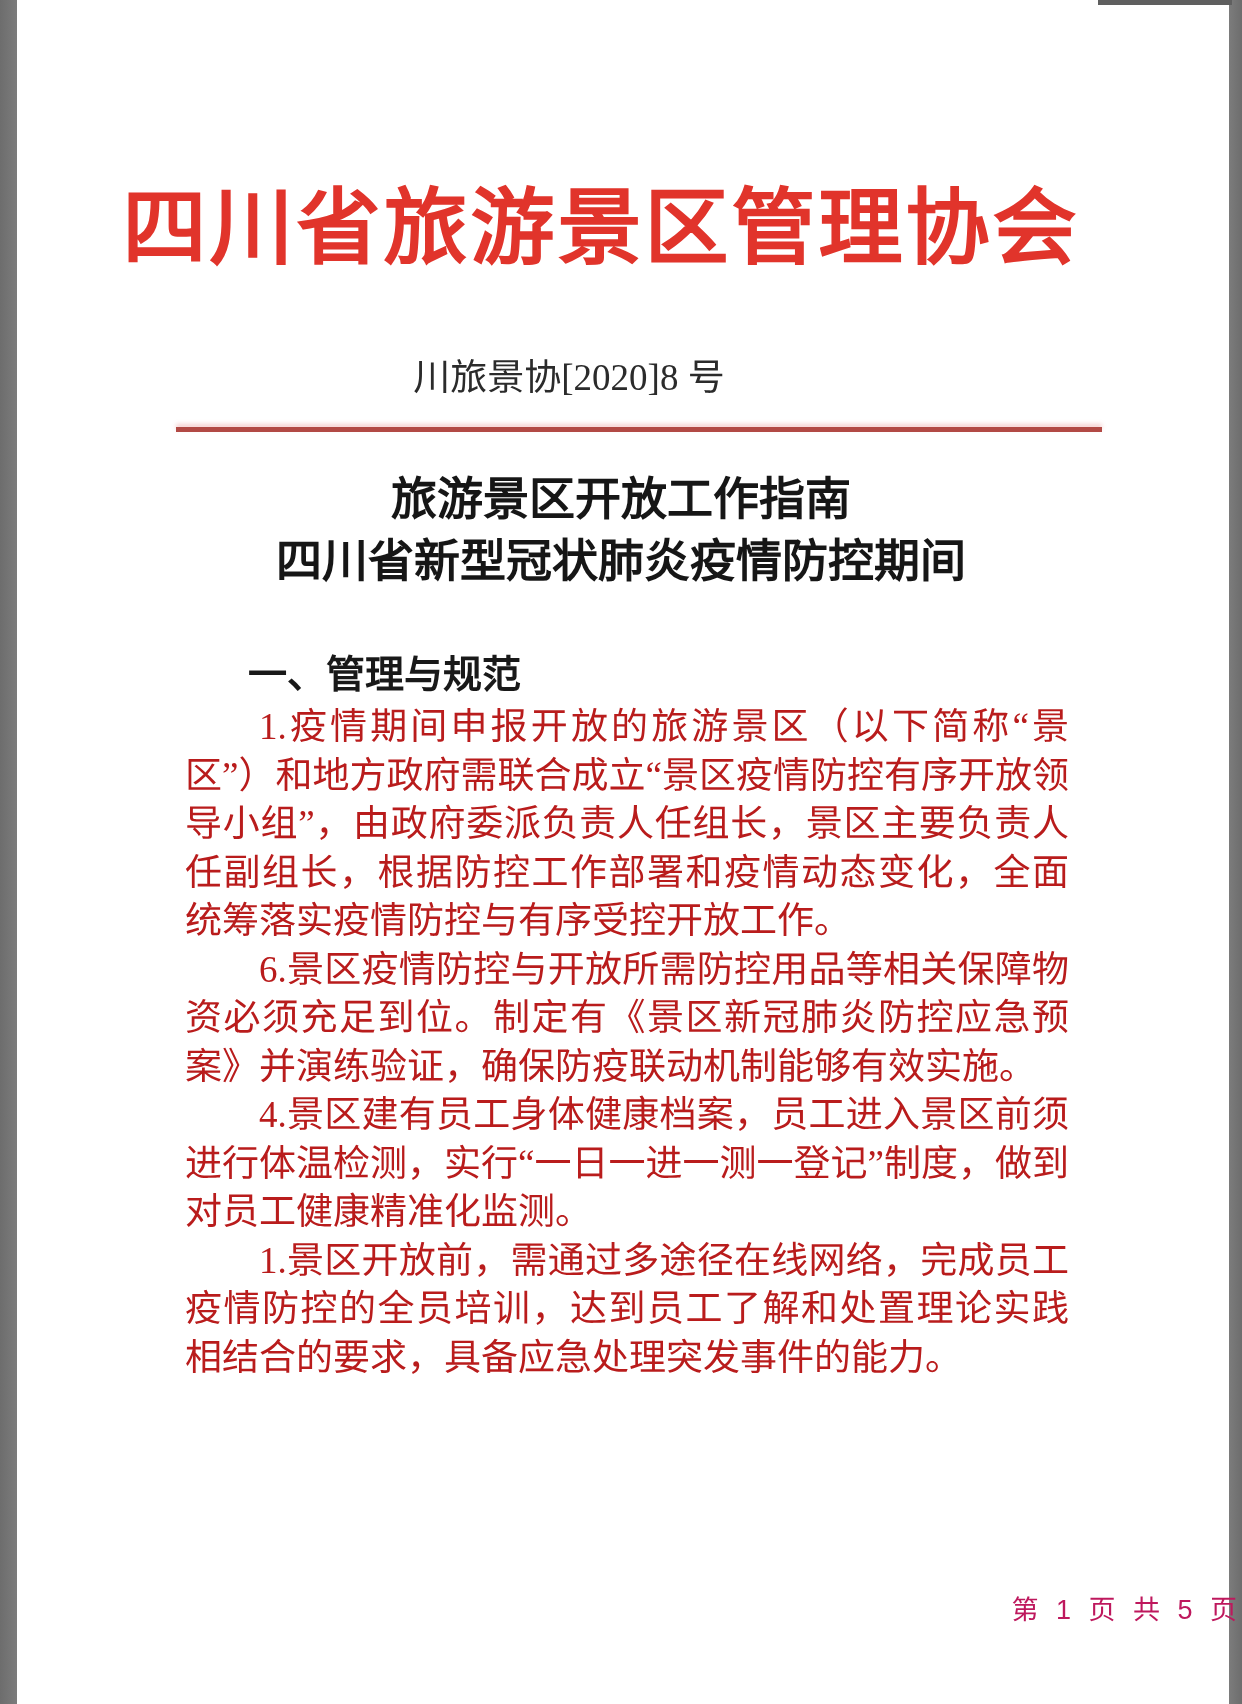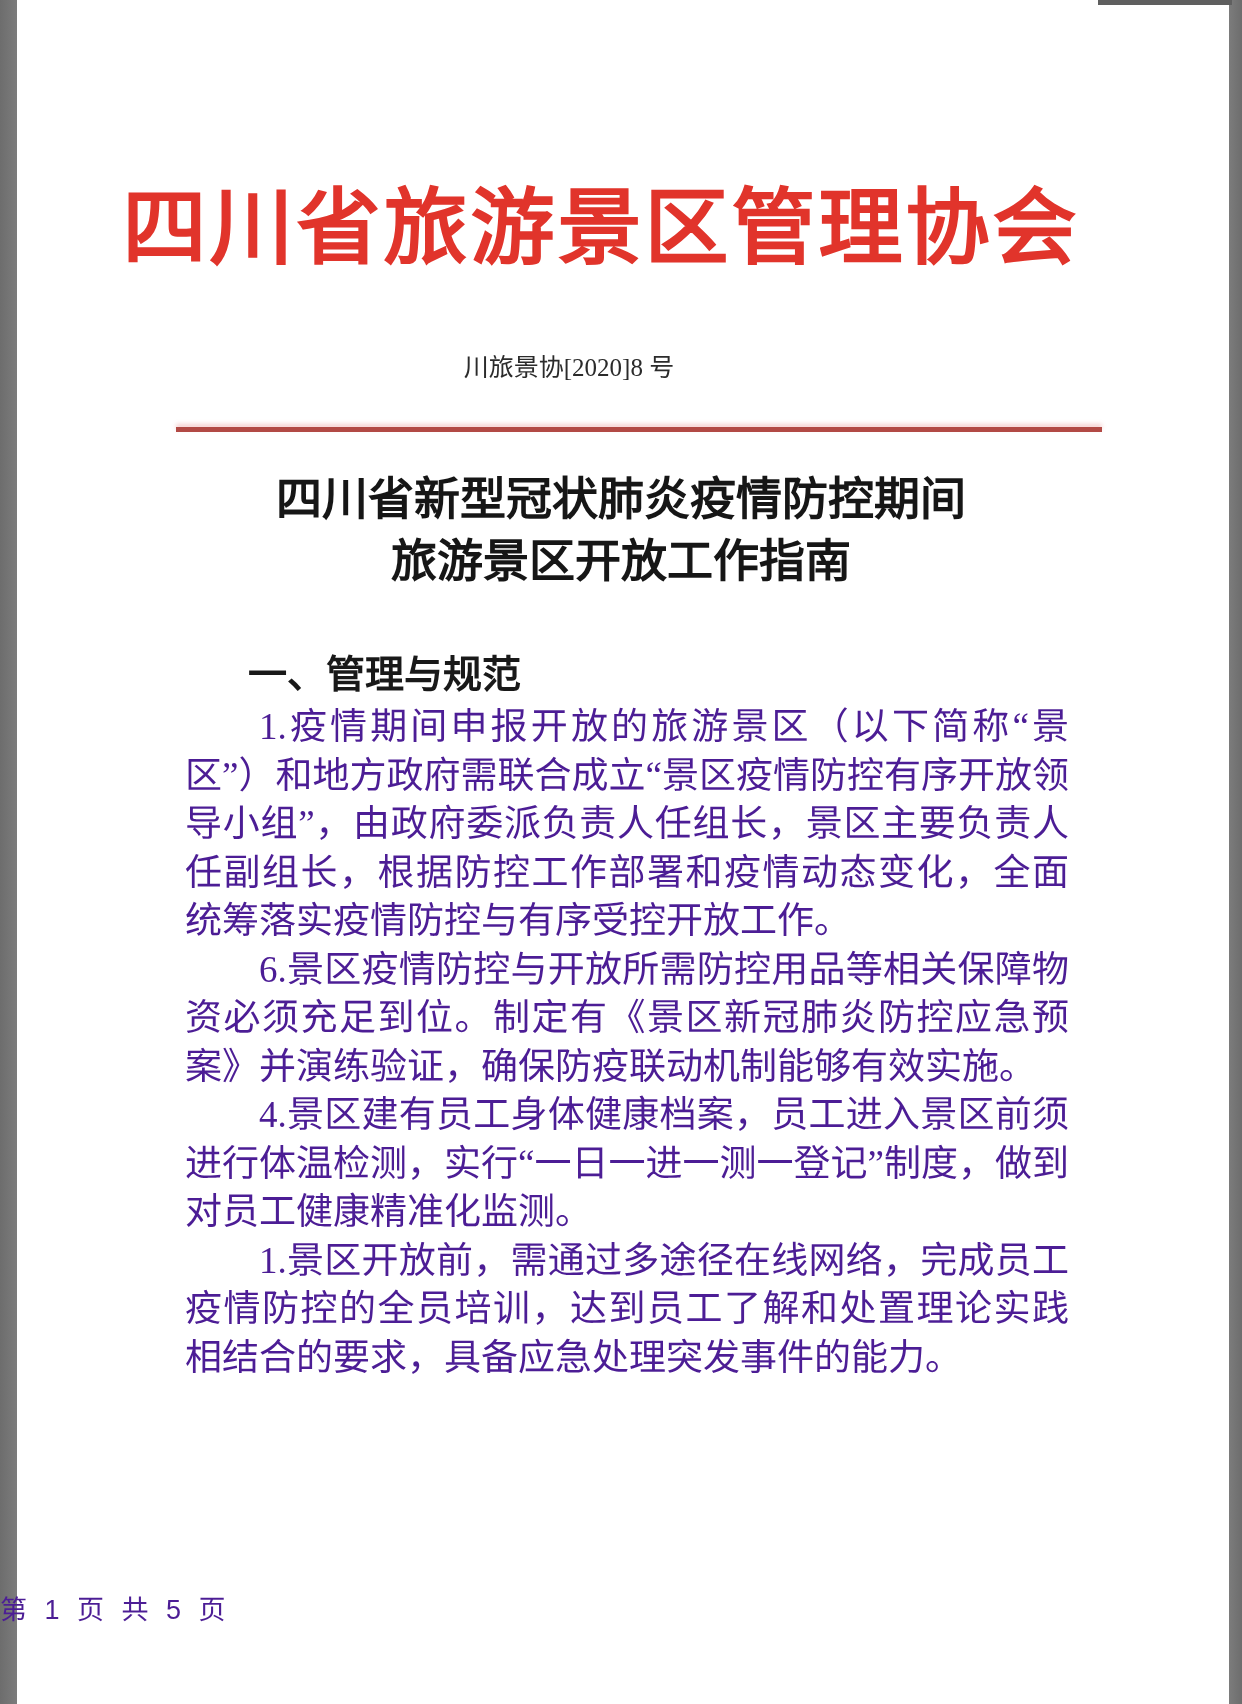--- a/index.html
+++ b/index.html
@@ -31,21 +31,21 @@
     line-height: 1.2;
     letter-spacing: 3px;
     color: var(--org-red);
     white-space: nowrap;
   }
 
   .doc-number {
     position: absolute; top: 347px; left: 0; right: 104px;
     text-align: center;
     font-family: "Liberation Serif", "DejaVu Serif", serif;
-    font-size: 25px;
+    font-size: 37px;
     color: #2b2b2b;
   }
 
   .red-divider {
     position: absolute; top: 427px; left: 176px;
     width: 926px; height: 5px;
     background: var(--divider-red);
     box-shadow: 0 -3px 4px rgba(226, 120, 120, 0.35);
   }
 
@@ -70,57 +70,57 @@
     line-height: 46px;
     color: #191919;
   }
 
   .body-text {
     position: absolute; top: 703px; left: 185px;
     width: 884px;
     font-family: "Liberation Serif", "DejaVu Serif", serif;
     font-size: 37px;
     line-height: 48.5px;
-    color: #4c1d95;
+    color: #b91c1c;
     text-align: justify;
     text-justify: inter-character;
   }
   .body-text p {
     margin: 0;
     text-indent: 2em;
     word-break: break-all;
   }
 
   .page-footer {
     position: absolute; top: 1588px; left: 0; right: 0;
-    text-align: left;
+    text-align: right;
     font-family: "Liberation Sans", "DejaVu Sans", sans-serif;
     font-size: 27px;
     letter-spacing: 5px;
-    color: #4c1d95;
+    color: #be185d;
   }
 </style>
 </head>
 <body style="--org-red: #e1342b; --divider-red: #b24a45; --edge-gray: #7c7c7c;">
 
 <div class="page">
 
   <div class="scan-bar left"></div>
   <div class="scan-bar right"></div>
   <div class="scan-line-top"></div>
 
   <h1 class="org-title">四川省旅游景区管理协会</h1>
 
   <div class="doc-number">川旅景协[2020]8 号</div>
 
   <div class="red-divider"></div>
 
   <h2 class="doc-title">
+    <span class="line">旅游景区开放工作指南</span>
     <span class="line">四川省新型冠状肺炎疫情防控期间</span>
-    <span class="line">旅游景区开放工作指南</span>
   </h2>
 
   <h3 class="section-heading">一、管理与规范</h3>
 
   <div class="body-text">
     <p>1.疫情期间申报开放的旅游景区（以下简称“景区”）和地方政府需联合成立“景区疫情防控有序开放领导小组”，由政府委派负责人任组长，景区主要负责人任副组长，根据防控工作部署和疫情动态变化，全面统筹落实疫情防控与有序受控开放工作。</p>
     <p>6.景区疫情防控与开放所需防控用品等相关保障物资必须充足到位。制定有《景区新冠肺炎防控应急预案》并演练验证，确保防疫联动机制能够有效实施。</p>
     <p>4.景区建有员工身体健康档案，员工进入景区前须进行体温检测，实行“一日一进一测一登记”制度，做到对员工健康精准化监测。</p>
     <p>1.景区开放前，需通过多途径在线网络，完成员工疫情防控的全员培训，达到员工了解和处置理论实践相结合的要求，具备应急处理突发事件的能力。</p>
   </div>

